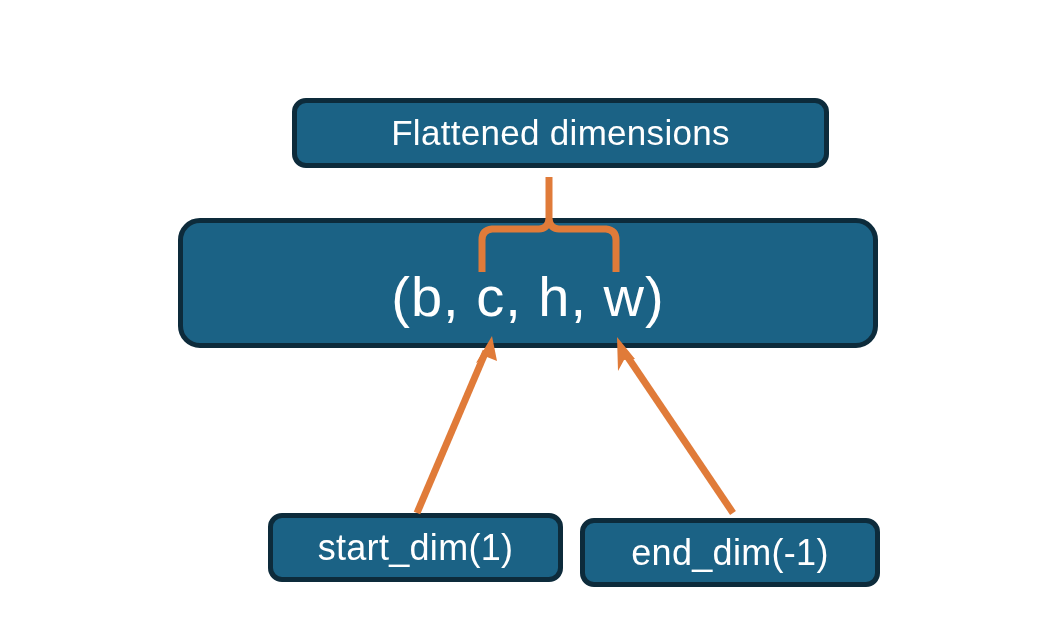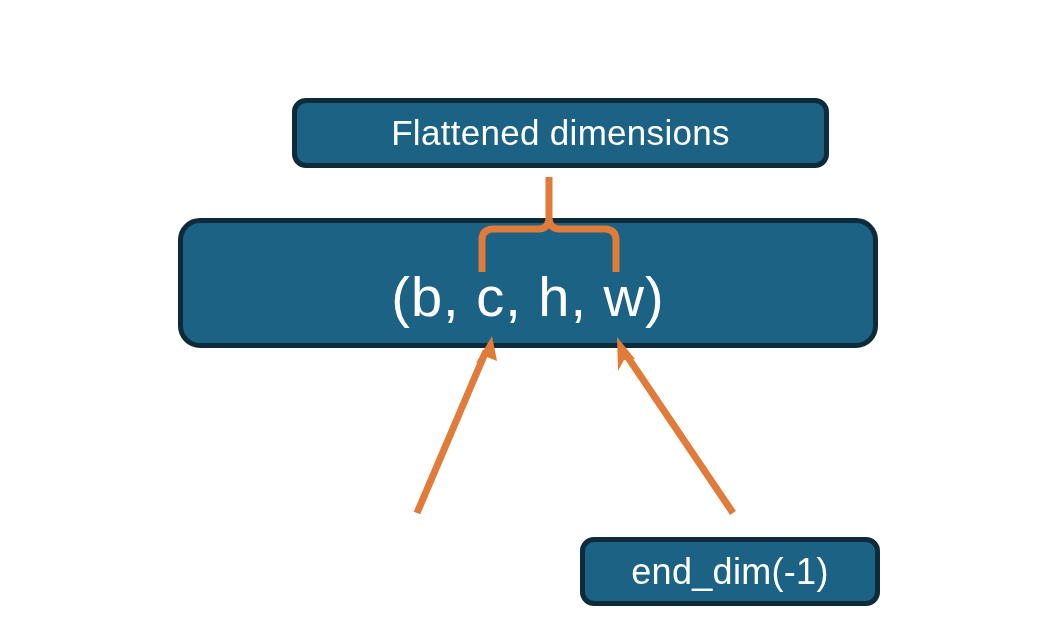--- a/index.html
+++ b/index.html
@@ -61,21 +61,21 @@
   #node-start-dim {
     left: 268px;
     top: 513px;
     width: 295px;
     height: 69px;
     font-size: 36px;
     border-radius: 14px;
   }
   #node-end-dim {
     left: 580px;
-    top: 537px;
+    top: 518px;
     width: 300px;
     height: 69px;
     font-size: 36px;
     border-radius: 14px;
   }
   #overlay {
     position: absolute;
     left: 0;
     top: 0;
     width: 1038px;
@@ -93,20 +93,23 @@
 <div id="canvas">
 
   <div class="node" id="node-flattened">
     <span>Flattened dimensions</span>
   </div>
 
   <div class="node" id="node-shape">
     <span class="shape-label">(b, c, h, w)</span>
   </div>
 
+  <div class="node" id="node-start-dim">
+    <span>start_dim(1)</span>
+  </div>
 
   <div class="node" id="node-end-dim">
     <span>end_dim(-1)</span>
   </div>
 
   <svg id="overlay" viewBox="0 0 1038 632" width="1038" height="632">
 
     <g>
       <path class="connector-line" d="M 482 272
                L 482 240

